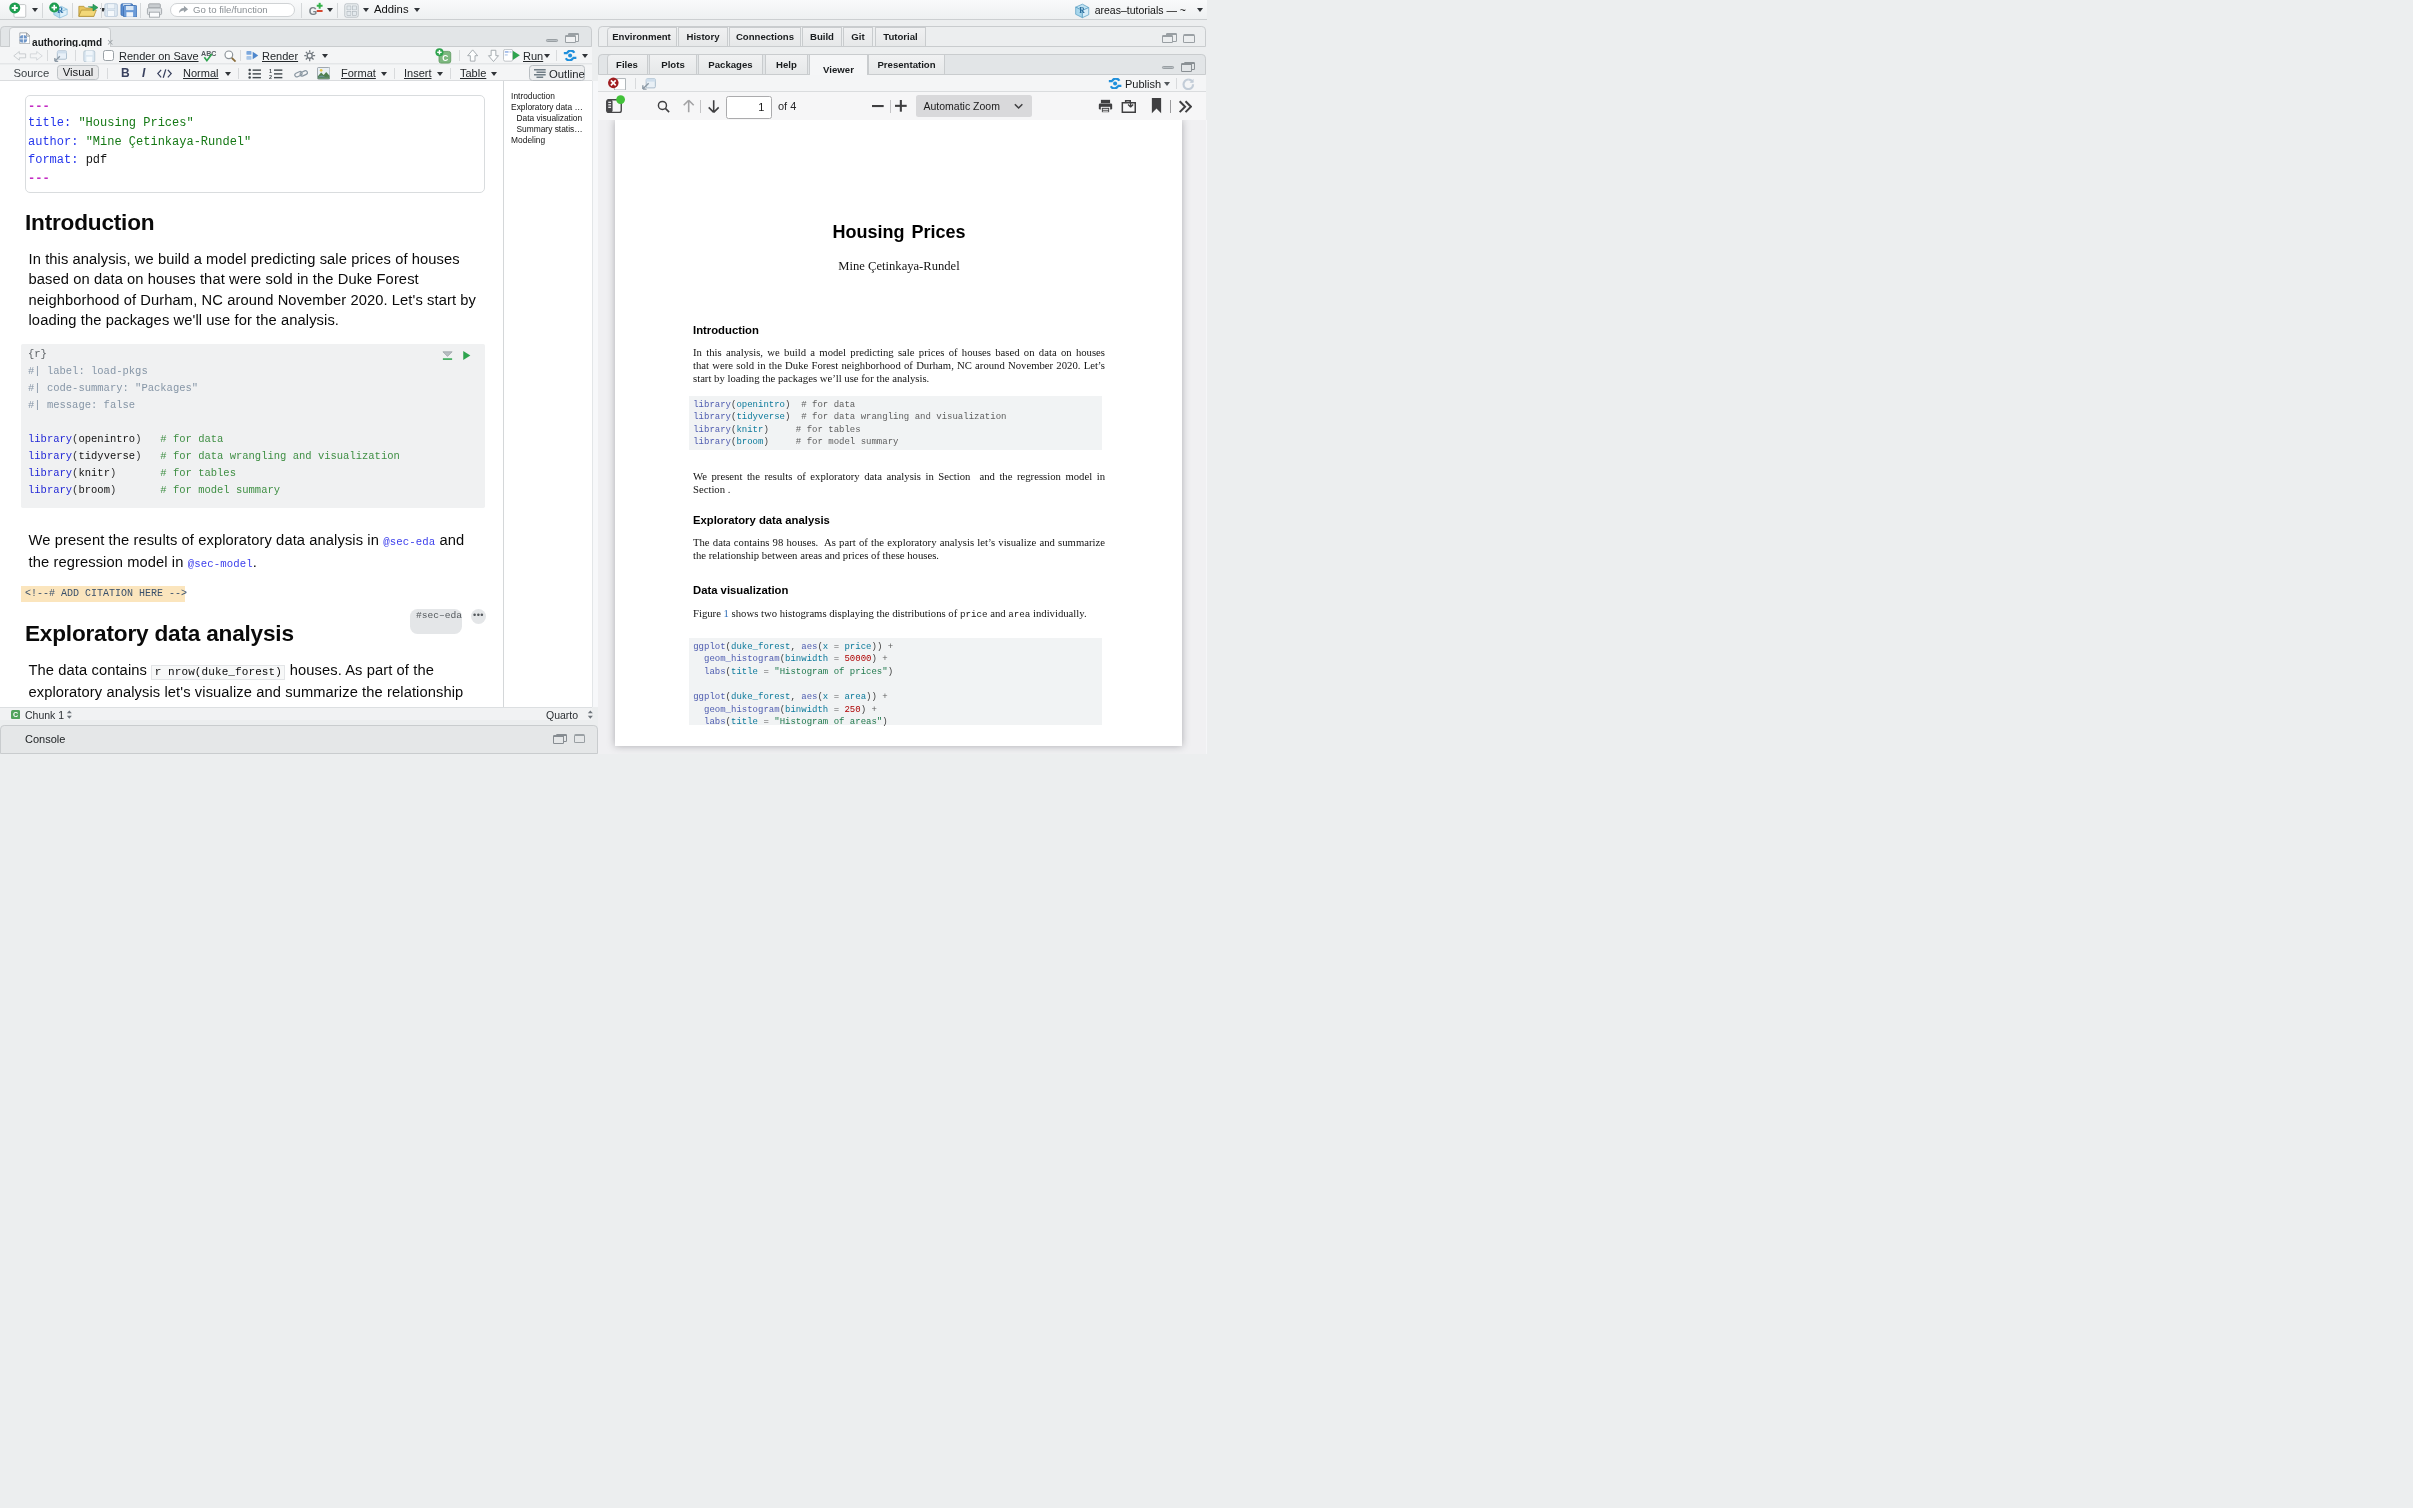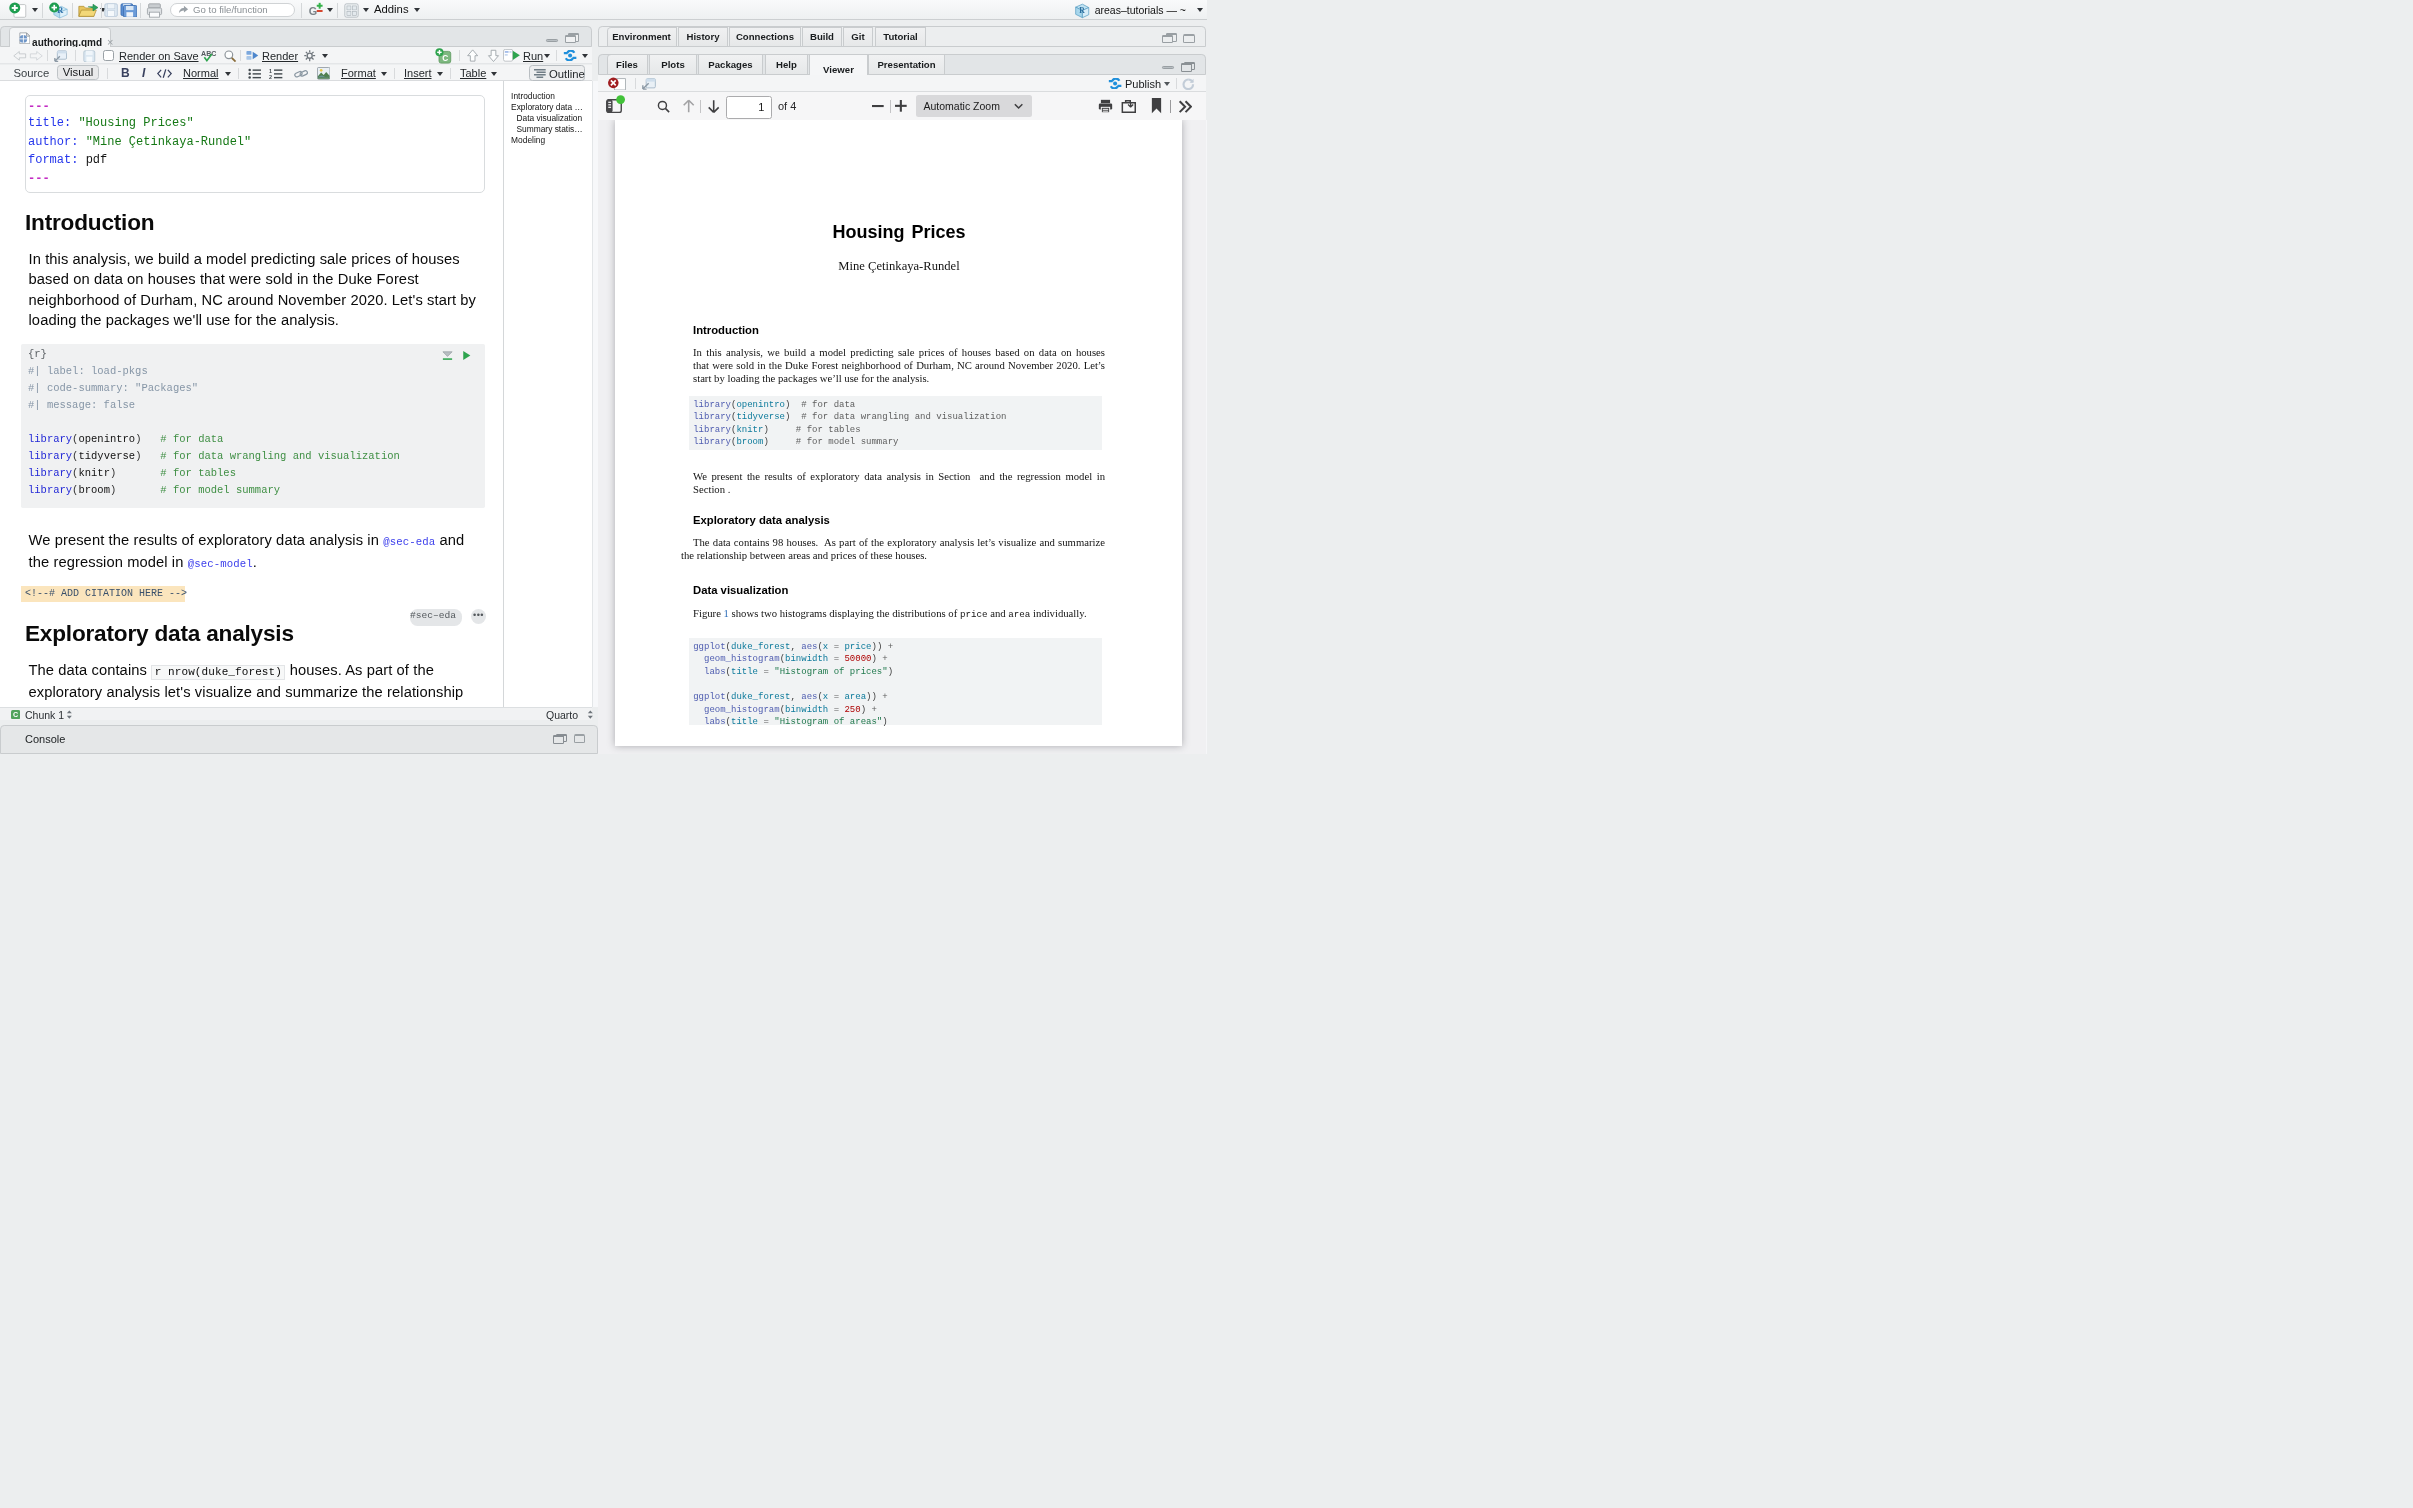--- a/index.html
+++ b/index.html
@@ -298,21 +298,21 @@
     <path d="M1 1 L13 1 L7 7 Z" fill="#b9bfc3" stroke="#8f969a" stroke-width="0.8"></path>
     <rect x="1" y="9.5" width="12" height="2" fill="#2ea44e"></rect>
   </svg>
   <svg class="abs" style="left:462px;top:269px" width="9.2" height="11" viewBox="0 0 11 13">
     <path d="M1.5 1 L1.5 12 L10 6.5 Z" fill="#2ea44e"></path>
   </svg>
   <div class="para" style="top:449px">We present the results of exploratory data analysis in <span class="refc">@sec-eda</span> and
 the regression model in <span class="refc">@sec-model</span>.</div>
   <div class="abs" style="left:21px;top:505px;width:164px;height:16.3px;background:#fbe5bd"></div>
   <div class="abs mono" style="left:25px;top:507px;font-size:10px;color:#39506b">&lt;!--# ADD CITATION HERE --&gt;</div>
-  <div class="abs" style="left:410px;top:528px;width:52px;height:17px;background:#e4e6e8;border-radius:7.5px;text-align:left;font-size:9.6px;color:#53585c;font-family:'Liberation Mono',monospace;line-height:14.2px">#sec–eda</div>
+  <div class="abs" style="left:410px;top:528px;width:52px;height:25px;background:#e4e6e8;border-radius:7.5px;text-align:right;font-size:9.6px;color:#53585c;font-family:'Liberation Mono',monospace;line-height:14.2px">#sec–eda</div>
   <div class="abs" style="left:471px;top:528px;width:15px;height:15px;background:#e4e6e8;border-radius:50%;text-align:center;color:#53585c;font-size:9.2px;line-height:12.6px;letter-spacing:0.4px">•••</div>
   <div class="h1e" style="top:540px">Exploratory data analysis</div>
   <div class="para" style="top:579px">The data contains <span class="inlcode">r nrow(duke_forest)</span> houses. As part of the
 exploratory analysis let's visualize and summarize the relationship
 between areas and prices of these houses.</div>
 </div>
 <div id="lscroll" class="abs"></div>
 <div id="rscroll" class="abs"></div>
 <div id="outline">
   <div style="margin:9.6px 0 0 7.1px; line-height:11px; white-space:nowrap">Introduction<br>Exploratory data …<br><span style="margin-left:5.4px">Data visualization</span><br><span style="margin-left:5.4px">Summary statis…</span><br>Modeling</div>
@@ -464,21 +464,21 @@
     <div class="abs serif jl" style="left:78px;top:239px">that were sold in the Duke Forest neighborhood of Durham, NC around November 2020. Let’s</div>
     <div class="abs serif" style="left:78px;top:252px">start by loading the packages we’ll use for the analysis.</div>
     <div class="abs pcode" style="left:74px;top:276px;width:413px;height:54px"><span class="pf">library</span><span class="pp">(</span><span class="pi">openintro</span><span class="pp">)</span>  <span class="pc"># for data</span>
 <span class="pf">library</span><span class="pp">(</span><span class="pi">tidyverse</span><span class="pp">)</span>  <span class="pc"># for data wrangling and visualization</span>
 <span class="pf">library</span><span class="pp">(</span><span class="pi">knitr</span><span class="pp">)</span>     <span class="pc"># for tables</span>
 <span class="pf">library</span><span class="pp">(</span><span class="pi">broom</span><span class="pp">)</span>     <span class="pc"># for model summary</span></div>
     <div class="abs serif jl" style="left:78px;top:350px">We present the results of exploratory data analysis in Section&nbsp; and the regression model in</div>
     <div class="abs serif" style="left:78px;top:363px">Section .</div>
     <div class="abs phead" style="left:78px;top:394px">Exploratory data analysis</div>
     <div class="abs serif jl" style="left:78px;top:416px">The data contains 98 houses.&nbsp; As part of the exploratory analysis let’s visualize and summarize</div>
-    <div class="abs serif" style="left:66px;top:429px">the relationship between areas and prices of these houses.</div>
+    <div class="abs serif" style="left:78px;top:429px">the relationship between areas and prices of these houses.</div>
     <div class="abs phead" style="left:78px;top:464px">Data visualization</div>
     <div class="abs serif" style="left:78px;top:487px">Figure <span style="color:#2b6cb8">1</span> shows two histograms displaying the distributions of <span class="pmono">price</span> and <span class="pmono">area</span> individually.</div>
     <div class="abs pcode" style="left:74px;top:518px;width:413px;height:87px"><span class="pf">ggplot</span><span class="pp">(</span><span class="pi">duke_forest</span><span class="pp">,</span> <span class="pf">aes</span><span class="pp">(</span><span class="pi">x</span> <span class="po">=</span> <span class="pi">price</span><span class="pp">))</span> <span class="po">+</span>
   <span class="pf">geom_histogram</span><span class="pp">(</span><span class="pi">binwidth</span> <span class="po">=</span> <span class="pn">50000</span><span class="pp">)</span> <span class="po">+</span>
   <span class="pf">labs</span><span class="pp">(</span><span class="pi">title</span> <span class="po">=</span> <span class="ps">"Histogram of prices"</span><span class="pp">)</span>
 
 <span class="pf">ggplot</span><span class="pp">(</span><span class="pi">duke_forest</span><span class="pp">,</span> <span class="pf">aes</span><span class="pp">(</span><span class="pi">x</span> <span class="po">=</span> <span class="pi">area</span><span class="pp">))</span> <span class="po">+</span>
   <span class="pf">geom_histogram</span><span class="pp">(</span><span class="pi">binwidth</span> <span class="po">=</span> <span class="pn">250</span><span class="pp">)</span> <span class="po">+</span>
   <span class="pf">labs</span><span class="pp">(</span><span class="pi">title</span> <span class="po">=</span> <span class="ps">"Histogram of areas"</span><span class="pp">)</span></div>
   </div>

